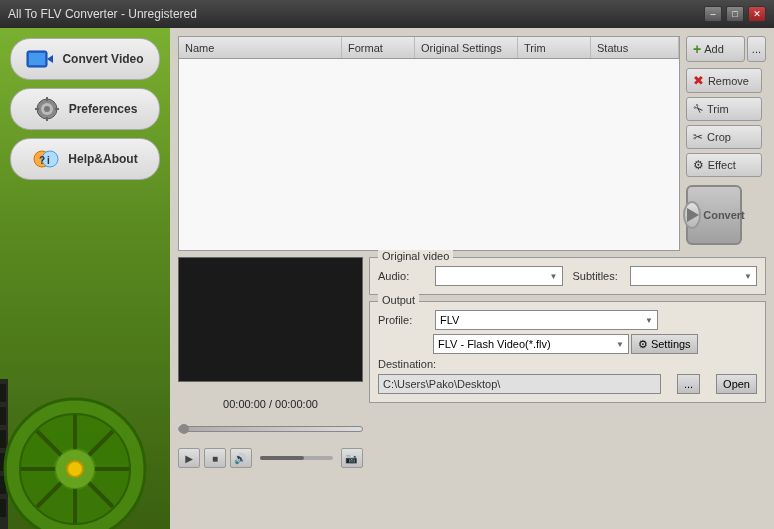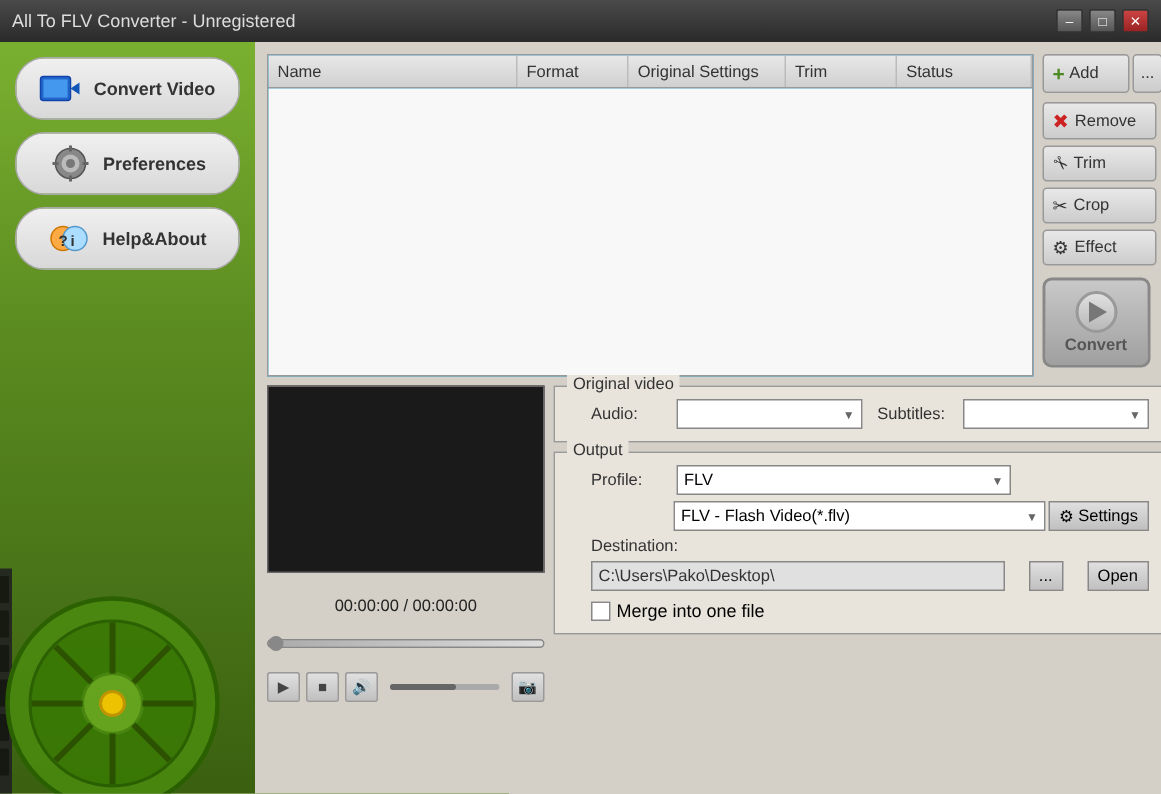--- a/index.html
+++ b/index.html
@@ -196,25 +196,25 @@
       padding: 4px 4px;
       cursor: pointer;
       font-size: 11px;
       color: #333;
     }
 
     .convert-btn {
       background: linear-gradient(to bottom, #c8c8c8, #a0a0a0);
       border: 2px solid #888;
       border-radius: 6px;
-      width: 72px;
+      width: 56px;
       height: 60px;
       cursor: pointer;
       display: flex;
-      flex-direction: column;
+      flex-direction: row;
       align-items: center;
       justify-content: center;
       gap: 2px;
       margin-top: 4px;
     }
     .convert-play {
       width: 28px;
       height: 28px;
       background: linear-gradient(to bottom, #e0e0e0, #b8b8b8);
       border: 2px solid #999;
@@ -325,21 +325,21 @@
       flex: 1;
       display: flex;
       flex-direction: column;
       gap: 6px;
     }
 
     .panel-group {
       border: 1px solid #999;
       background: #e8e4dc;
       position: relative;
-      padding: 8px 8px 8px 24px;
+      padding: 8px 8px 8px 8px;
     }
     .panel-label {
       position: absolute;
       top: -8px;
       left: 8px;
       background: #e8e4dc;
       padding: 0 4px;
       font-size: 11px;
       color: #333;
     }
@@ -598,43 +598,39 @@
 
           <div class="row">
             <span class="row-label">Profile:</span>
             <div class="dropdown" style="width:223px;">
               <span>FLV</span>
               <span class="dropdown-arrow">▼</span>
             </div>
           </div>
 
           <div class="row">
-            <div class="dropdown" style="width:248px;margin-left:55px;">
+            <div class="dropdown" style="width:196px;margin-left:55px;">
               <span>FLV - Flash Video(*.flv)</span>
               <span class="dropdown-arrow">▼</span>
             </div>
             <button class="settings-btn">
               <span>⚙</span>
               <span>Settings</span>
             </button>
           </div>
 
           <div class="row">
             <span class="row-label">Destination:</span>
           </div>
 
           <div class="dest-row">
             <div class="dest-path">C:\Users\Pako\Desktop\</div>
             <button class="dest-btn">...</button>
             <button class="dest-btn">Open</button>
           </div>
 
-          <div class="checkbox-row" style="margin-top:6px;">
-            <div class="checkbox-box"></div>
-            <span>Merge into one file</span>
-          </div>
         </div>
 
       </div>
     </div>
 
   </div>
 </div>
 
 </body></html>

